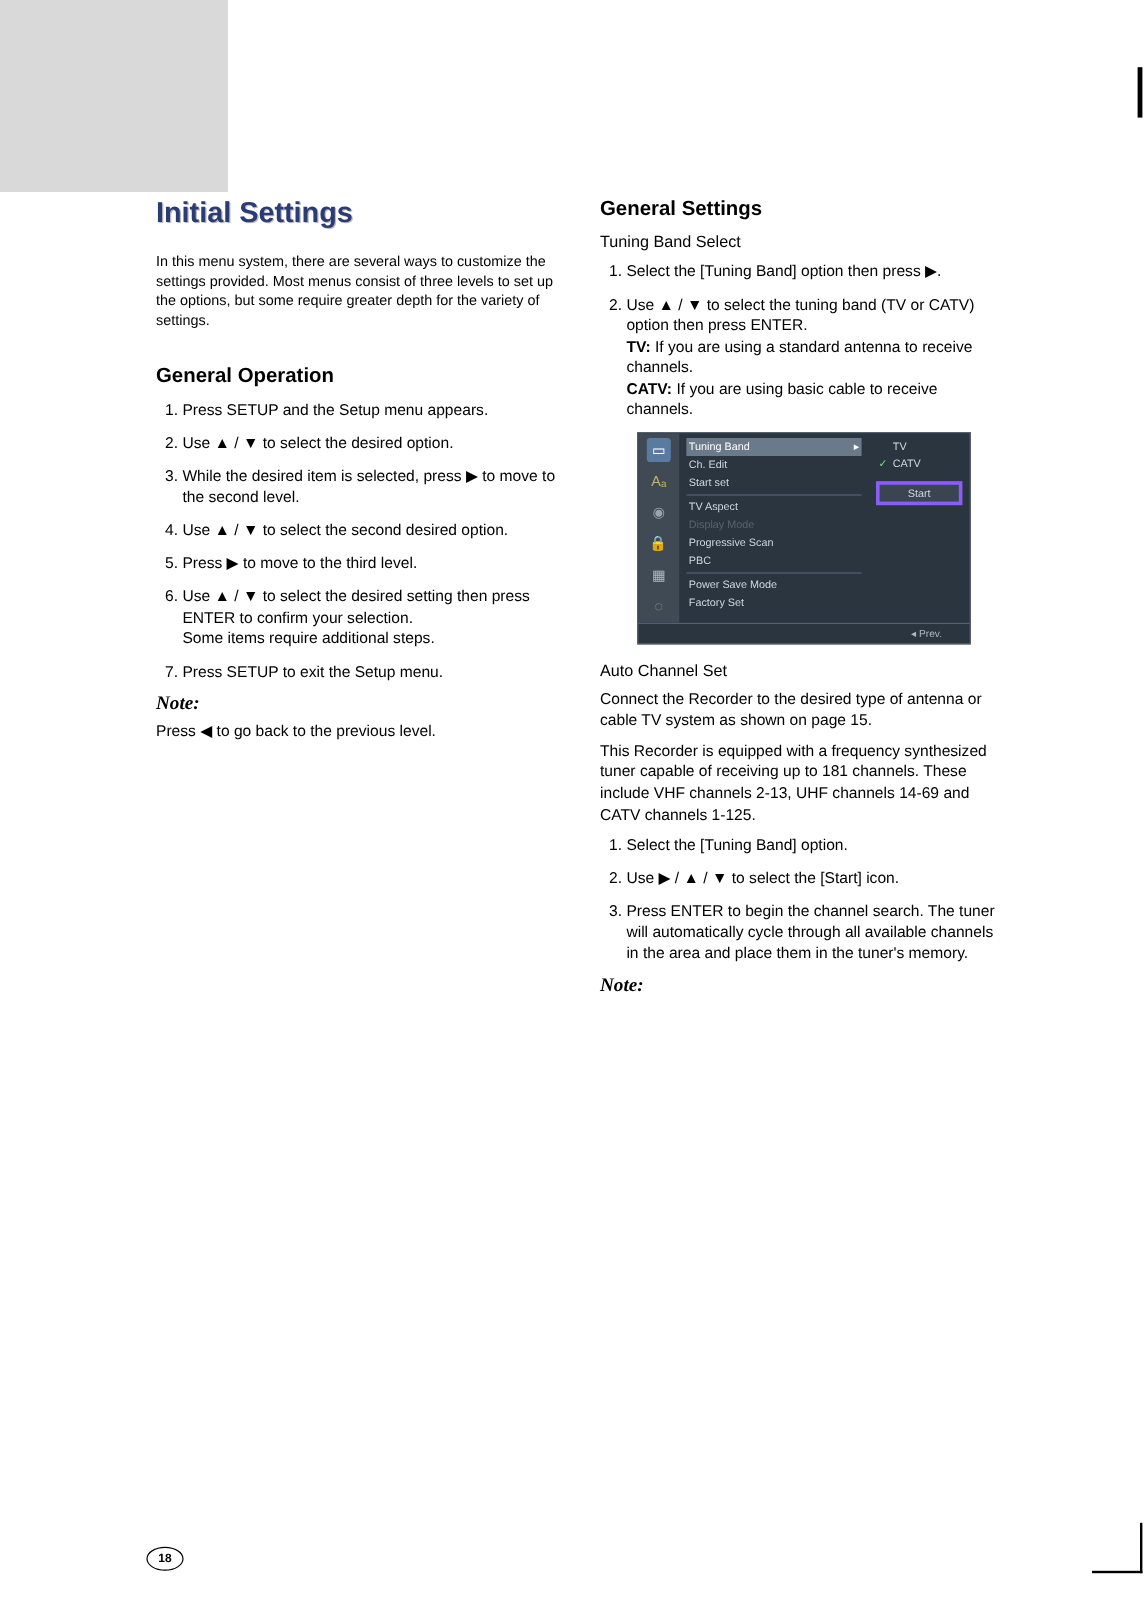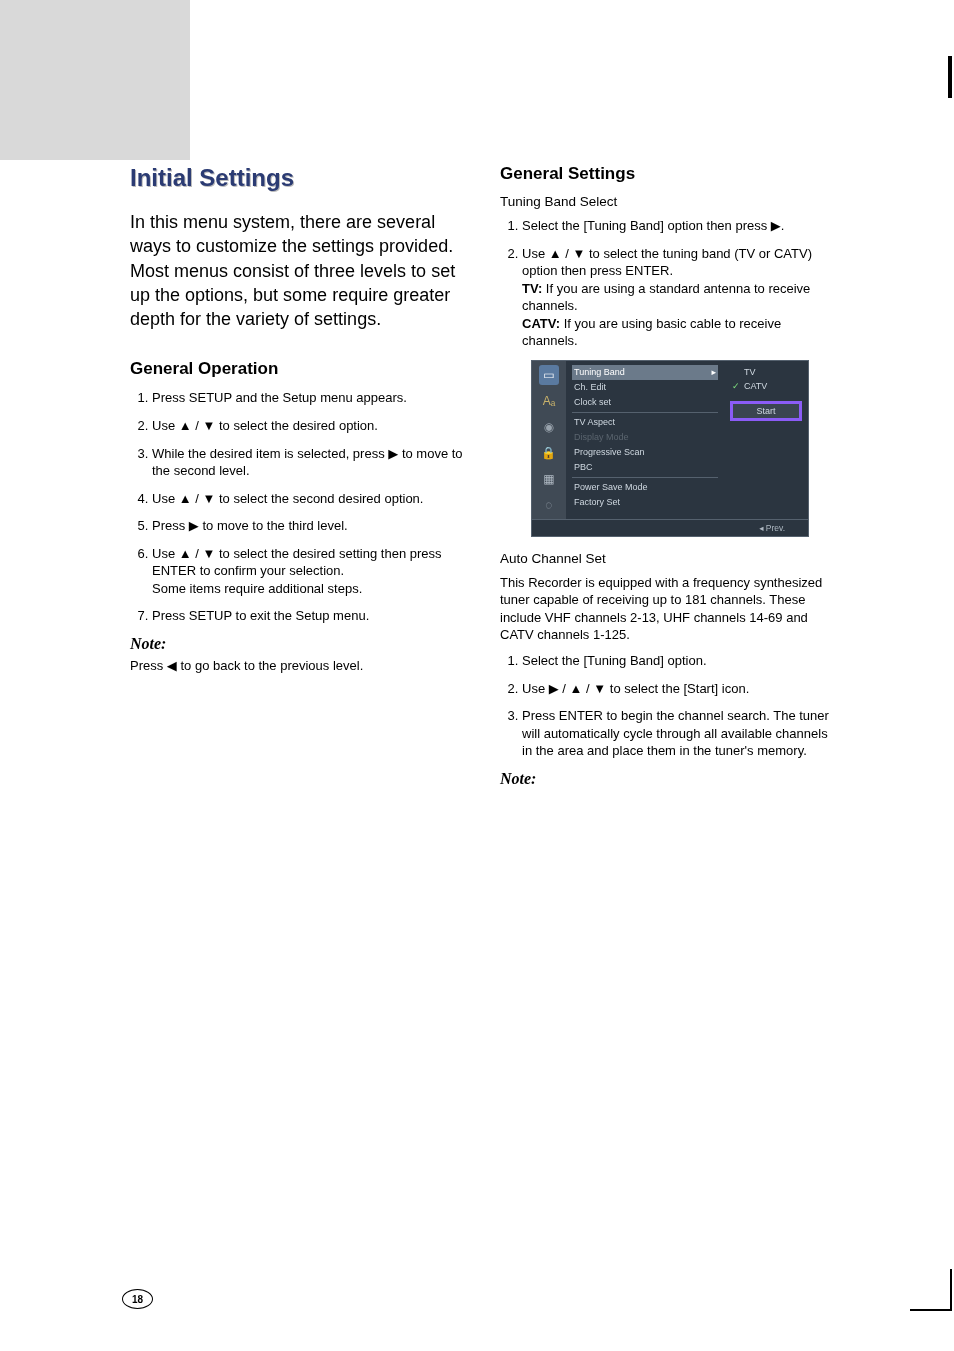--- a/index.html
+++ b/index.html
@@ -32,21 +32,21 @@
   .col-left { max-width: 340px; }
   .col-right { max-width: 340px; }
 
   h1.title {
     font-size: 24px;
     font-weight: bold;
     color: #2b3b73;
     text-shadow: 1px 1px 0 #bbb;
     margin-bottom: 18px;
   }
-  .intro { font-size: 18px; line-height: 1.35; margin-bottom: 28px; }
+  .intro { font-size: 12px; line-height: 1.35; margin-bottom: 28px; }
   h2.section { font-size: 17px; font-weight: bold; margin-bottom: 10px; }
   h3.sub { font-size: 13.5px; font-weight: normal; margin-top: 10px; margin-bottom: 8px; }
   ol.steps { list-style: decimal; padding-left: 22px; font-size: 13px; line-height: 1.35; }
   ol.steps > li { margin-bottom: 10px; }
   .note-head { font-family: "Times New Roman", serif; font-style: italic; font-weight: bold; font-size: 16px; margin-top: 8px; margin-bottom: 4px; }
   .note-body { font-size: 13px; line-height: 1.35; }
   .para { font-size: 13px; line-height: 1.35; margin-bottom: 8px; }
   .bold { font-weight: bold; }
 
   
@@ -144,21 +144,21 @@
           <div class="ic" style="color:#bfb093">🔒</div>
           <div class="ic" style="color:#aeb8c2">▦</div>
           <div class="ic" style="color:#aeb8c2">◌</div>
         </div>
         <div class="osd-mid">
           <div class="row hl">
               <span>Tuning Band</span>
               <span>▸</span>
             </div>
           <div class="row">Ch. Edit</div>
-          <div class="row">Clock set</div>
+          <div class="row">Start set</div>
           <hr>
           <div class="row">TV Aspect</div>
           <div class="row dim">Display Mode</div>
           <div class="row">Progressive Scan</div>
           <div class="row">PBC</div>
           <hr>
           <div class="row">Power Save Mode</div>
           <div class="row">Factory Set</div>
         </div>
         <div class="osd-right">
@@ -170,20 +170,21 @@
               <span class="chk">✓</span>
               <span>CATV</span>
             </div>
           <div class="startbtn">Start</div>
         </div>
       </div>
       <div class="osd-foot"><span>◂ </span><span>Prev.</span></div>
     </div>
 
     <h3 class="sub">Auto Channel Set</h3>
+    <p class="para">Connect the Recorder to the desired type of antenna or cable TV system as shown on page 15.</p>
     <p class="para">This Recorder is equipped with a frequency synthesized tuner capable of receiving up to 181 channels. These include VHF channels 2-13, UHF channels 14-69 and CATV channels 1-125.</p>
     <ol class="steps">
       <li><span>Select the [Tuning Band] option.</span></li>
       <li>
         <span>Use </span><span>▶</span><span> / </span><span>▲</span><span> / </span><span>▼</span><span> to select the [Start] icon.</span>
       </li>
       <li><span>Press ENTER to begin the channel search. The tuner will automatically cycle through all available channels in the area and place them in the tuner's memory.</span></li>
     </ol>
 
     <div class="note-head">Note:</div>

